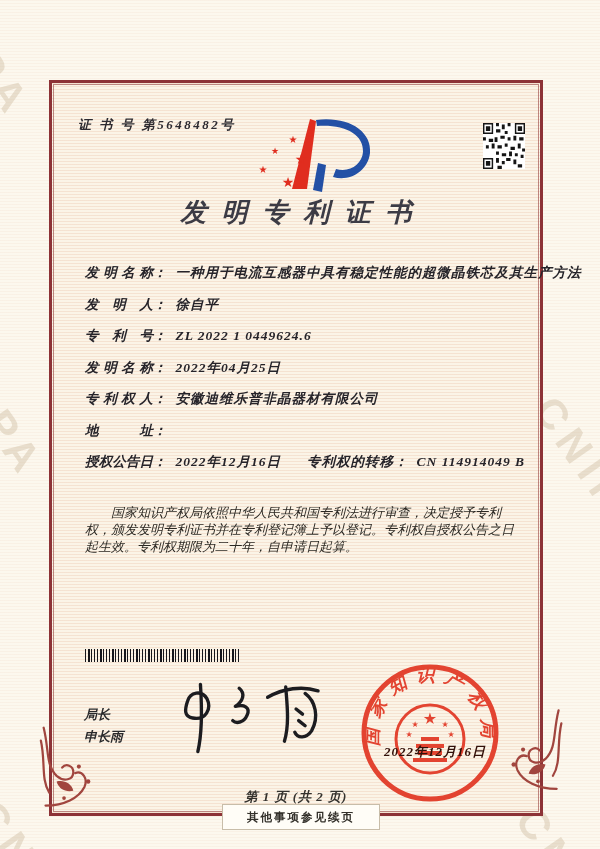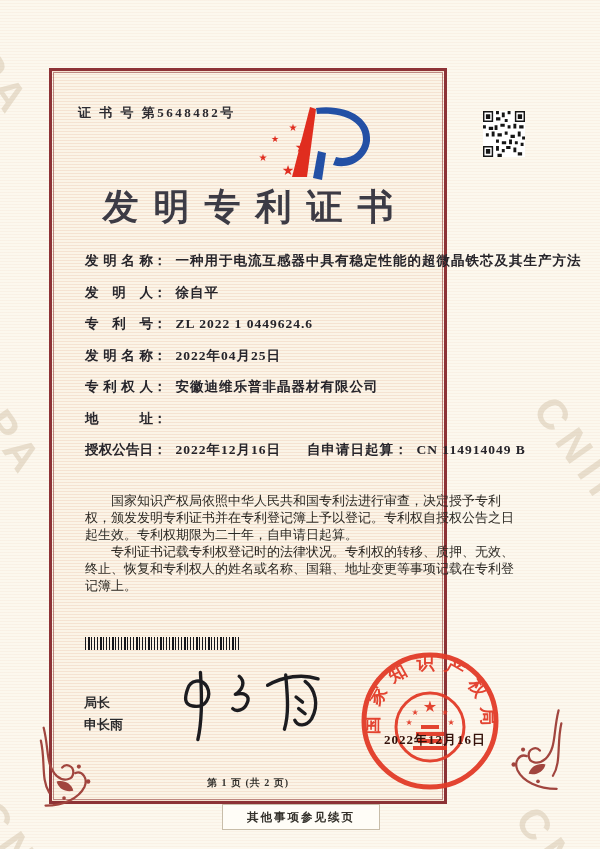--- a/index.html
+++ b/index.html
@@ -20,42 +20,43 @@
     position:absolute;
     font-family:"Liberation Sans","DejaVu Sans",sans-serif;
     font-weight:700;font-size:42px;letter-spacing:8px;
     color:rgba(193,172,142,0.34);
     transform:rotate(55deg);transform-origin:left top;
     white-space:nowrap;z-index:1;pointer-events:none;
   }
   .wm.strong{color:rgba(186,160,124,0.46);}
   
   .frame{
-    position:absolute;left:49px;top:68px;width:398px;height:736px;
+    position:absolute;left:49px;top:80px;width:494px;height:736px;
     box-sizing:border-box;border:3px solid #8d3236;
     background-color:#fbf4e7;
     background-image:repeating-linear-gradient(180deg,
       rgba(228,176,147,0.26) 0px, rgba(228,176,147,0.26) 1px,
       rgba(0,0,0,0) 1px, rgba(0,0,0,0) 3px);
     z-index:2;
+    font-style:italic;
   }
   .frame::after{
     content:"";position:absolute;inset:1px;
     border:1px solid rgba(148,62,60,0.6);pointer-events:none;
   }
   
   .cert-no{
     position:absolute;left:26px;top:33px;
     font-size:13px;font-weight:600;letter-spacing:2.5px;color:#2d2b31;
   }
   .qr{position:absolute;left:431px;top:40px;width:42px;height:46px;}
   .logo{position:absolute;left:198px;top:30px;width:128px;height:84px;}
   .title{
     position:absolute;left:0;right:0;top:112px;text-align:center;
-    font-size:36px;font-weight:600;letter-spacing:15px;padding-left:15px;
+    font-size:26px;font-weight:600;letter-spacing:15px;padding-left:15px;
     color:#3c3b45;
   }
   
   .fields{position:absolute;left:33px;right:10px;top:181px;}
   .field-row{
     display:flex;align-items:flex-start;
     font-size:13.5px;line-height:18.5px;margin-bottom:13px;
     color:#26242a;position:relative;white-space:nowrap;
   }
   .flabel{
@@ -89,21 +90,21 @@
   .issuer div{margin-bottom:1px;}
   .signature{position:absolute;left:120px;top:592px;width:168px;height:86px;}
   .seal{position:absolute;left:306px;top:578px;width:144px;height:144px;z-index:5;opacity:0.95;}
   .seal-date{
     position:absolute;left:317px;top:660px;width:132px;z-index:6;
     text-align:center;font-size:13px;font-weight:700;
     letter-spacing:1px;color:#331009;
   }
   .page-num{
     position:absolute;left:0;right:0;top:705px;text-align:center;
-    font-size:10px;letter-spacing:1px;color:#34322e;font-weight:600;
+    font-size:13px;letter-spacing:1px;color:#34322e;font-weight:600;
   }
   
   .flourish{position:absolute;z-index:3;pointer-events:none;}
   .flourish-bl{left:34px;top:724px;width:74px;height:88px;}
   .flourish-br{left:496px;top:700px;width:70px;height:102px;transform:scaleX(-1);}
   
   .note-box{
     position:absolute;left:222px;top:804px;width:156px;height:24px;
     background:#fffdf7;border:1px solid #c8bda9;z-index:2;
     display:flex;align-items:center;justify-content:center;
@@ -185,30 +186,29 @@
       </div>
       <div class="field-row">
         <span class="flabel">地址</span>
           <span class="colon">：</span>
       </div>
       <div class="field-row">
         <span class="flabel">授权公告日</span>
           <span class="colon">：</span>
         <span class="fvalue">2022年12月16日</span>
         <span class="grp2">
-          <span class="flabel2">自申请日起算</span>
+          <span class="flabel2">专利权的转移</span>
             <span class="colon">：</span>
           <span class="fvalue">CN 114914049 B</span>
         </span>
       </div>
     </div>
 
     <div class="legal">
       <p>国家知识产权局依照中华人民共和国专利法进行审查，决定授予专利权，颁发发明专利证书并在专利登记簿上予以登记。专利权自授权公告之日起生效。专利权期限为二十年，自申请日起算。</p>
-      <p>专利证书记载专利权登记时的法律状况。专利权的转移、质押、无效、终止、恢复和专利权人的姓名或名称、国籍、地址变更等事项记载在专利登记簿上。</p>
     </div>
 
     <div class="barcode"></div>
 
     <div class="issuer">
       <div>局长</div>
       <div>申长雨</div>
     </div>
 
     <svg class="signature" viewBox="0 0 130 62">

